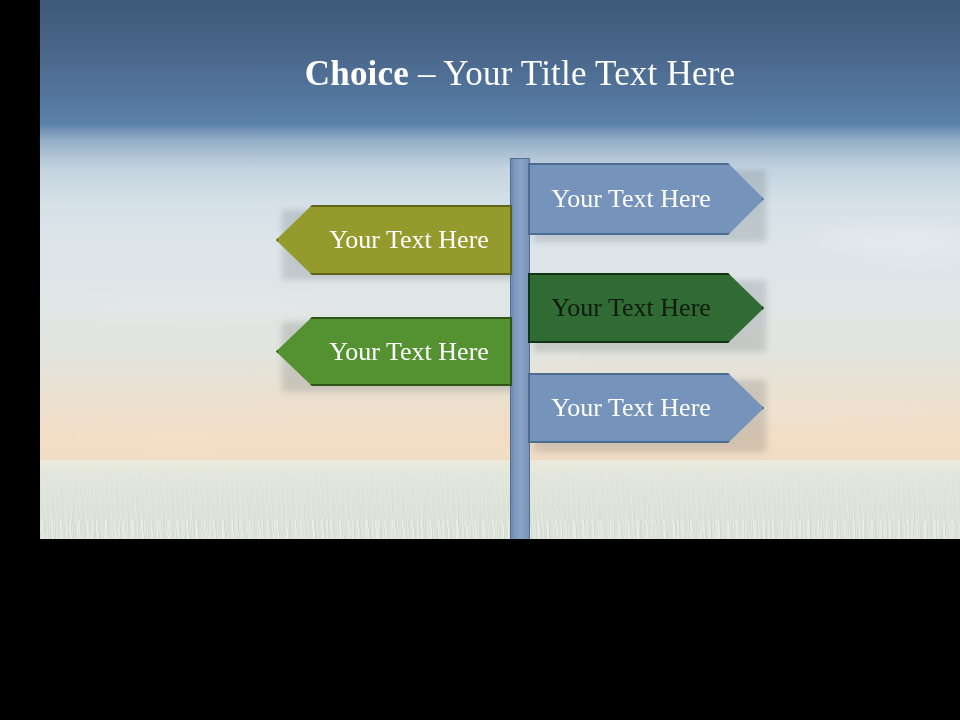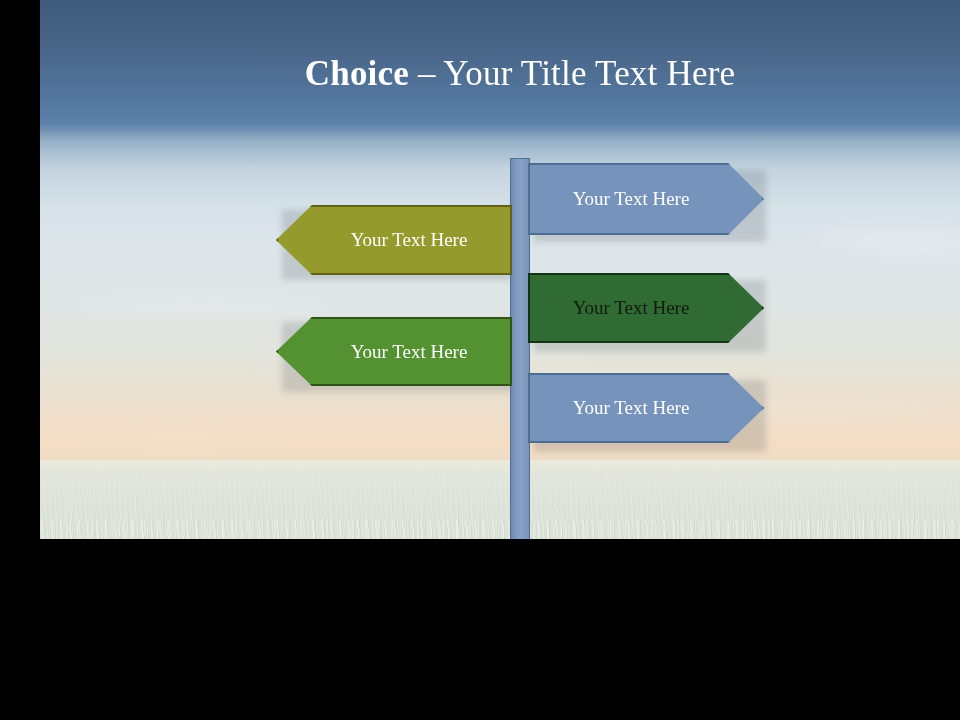--- a/index.html
+++ b/index.html
@@ -140,21 +140,21 @@
   .sign {
     position: absolute;
     display: flex;
     align-items: center;
     box-sizing: border-box;
   }
   .sign .label {
     position: relative;
     width: 100%;
     text-align: center;
-    font-size: 19px;
+    font-size: 26px;
     line-height: 24px;
     white-space: nowrap;
   }
 
   
   .sign.right {
     clip-path: polygon(0 0, calc(100% - 36px) 0, 100% 50%, calc(100% - 36px) 100%, 0 100%);
     padding-right: 30px;
   }
   

